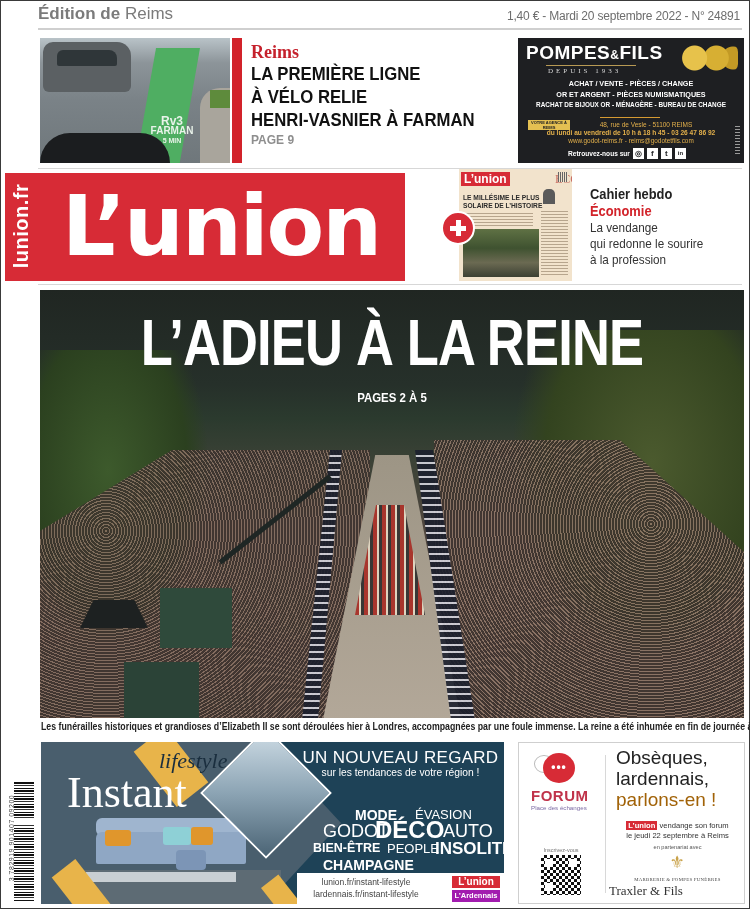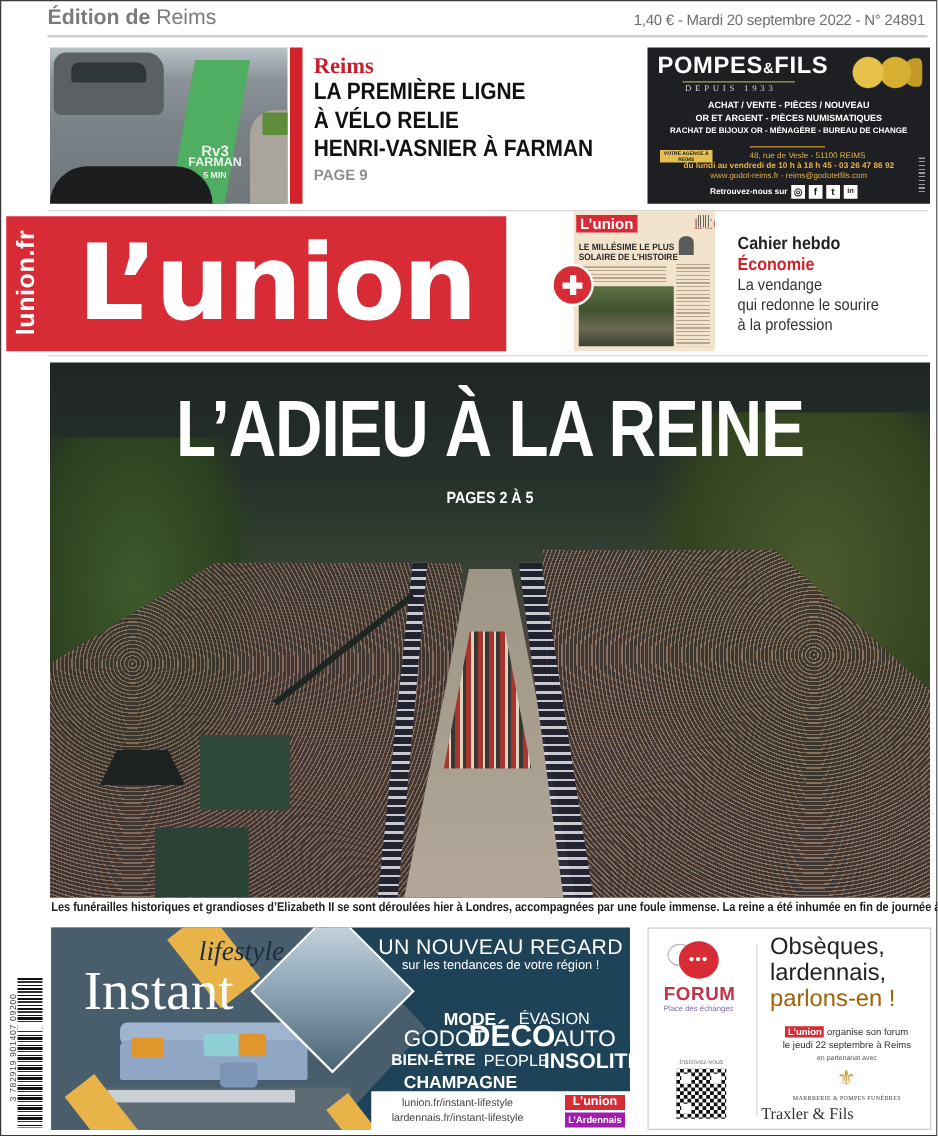--- a/index.html
+++ b/index.html
@@ -187,21 +187,21 @@
 </div>
 
 <div class="godot">
   <div class="brand">
     <span>POMPES</span><small>&amp;</small><span>FILS</span>
   </div>
   <div class="coins"></div>
   <div class="since-rule"></div>
   <div class="since">DEPUIS 1933</div>
   <div class="services">
-    <div>ACHAT / VENTE - PIÈCES / NOUVEAU</div>
+    <div>ACHAT / VENTE - PIÈCES / CHANGE</div>
     <div>OR ET ARGENT - PIÈCES NUMISMATIQUES</div>
     <div style="font-size:6.4px">RACHAT DE BIJOUX OR - MÉNAGÈRE - BUREAU DE CHANGE</div>
   </div>
   <div class="gold-rule"></div>
   <div class="agency">VOTRE AGENCE À REIMS</div>
   <div class="addr">48, rue de Vesle - 51100 REIMS</div>
   <div class="hours">du lundi au vendredi de 10 h à 18 h 45 - 03 26 47 86 92</div>
   <div class="web">www.godot-reims.fr - reims@godotetfils.com</div>
   <div class="social">
     <span>Retrouvez-nous sur</span>
@@ -319,20 +319,20 @@
   <div class="forum-tag">Place des échanges</div>
   <div class="inscr">Inscrivez-vous</div>
   <div class="qr"></div>
   <div class="divider"></div>
   <div class="title">
     <div>Obsèques,</div>
     <div>lardennais,</div>
     <div class="purple">parlons-en !</div>
   </div>
   <div class="org">
-    <div><span class="tag">L’union</span> <span>organise son forum</span></div>
+    <div><span class="tag">L’union</span> <span>vendange son forum</span></div>
     <div>le jeudi 22 septembre à Reims</div>
   </div>
   <div class="partner">en partenariat avec</div>
   <div class="lys">⚜</div>
   <div class="marb">MARBRERIE &amp; POMPES FUNÈBRES</div>
   <div class="traxler">Traxler &amp; Fils</div>
 </div>
 
 </body></html>

